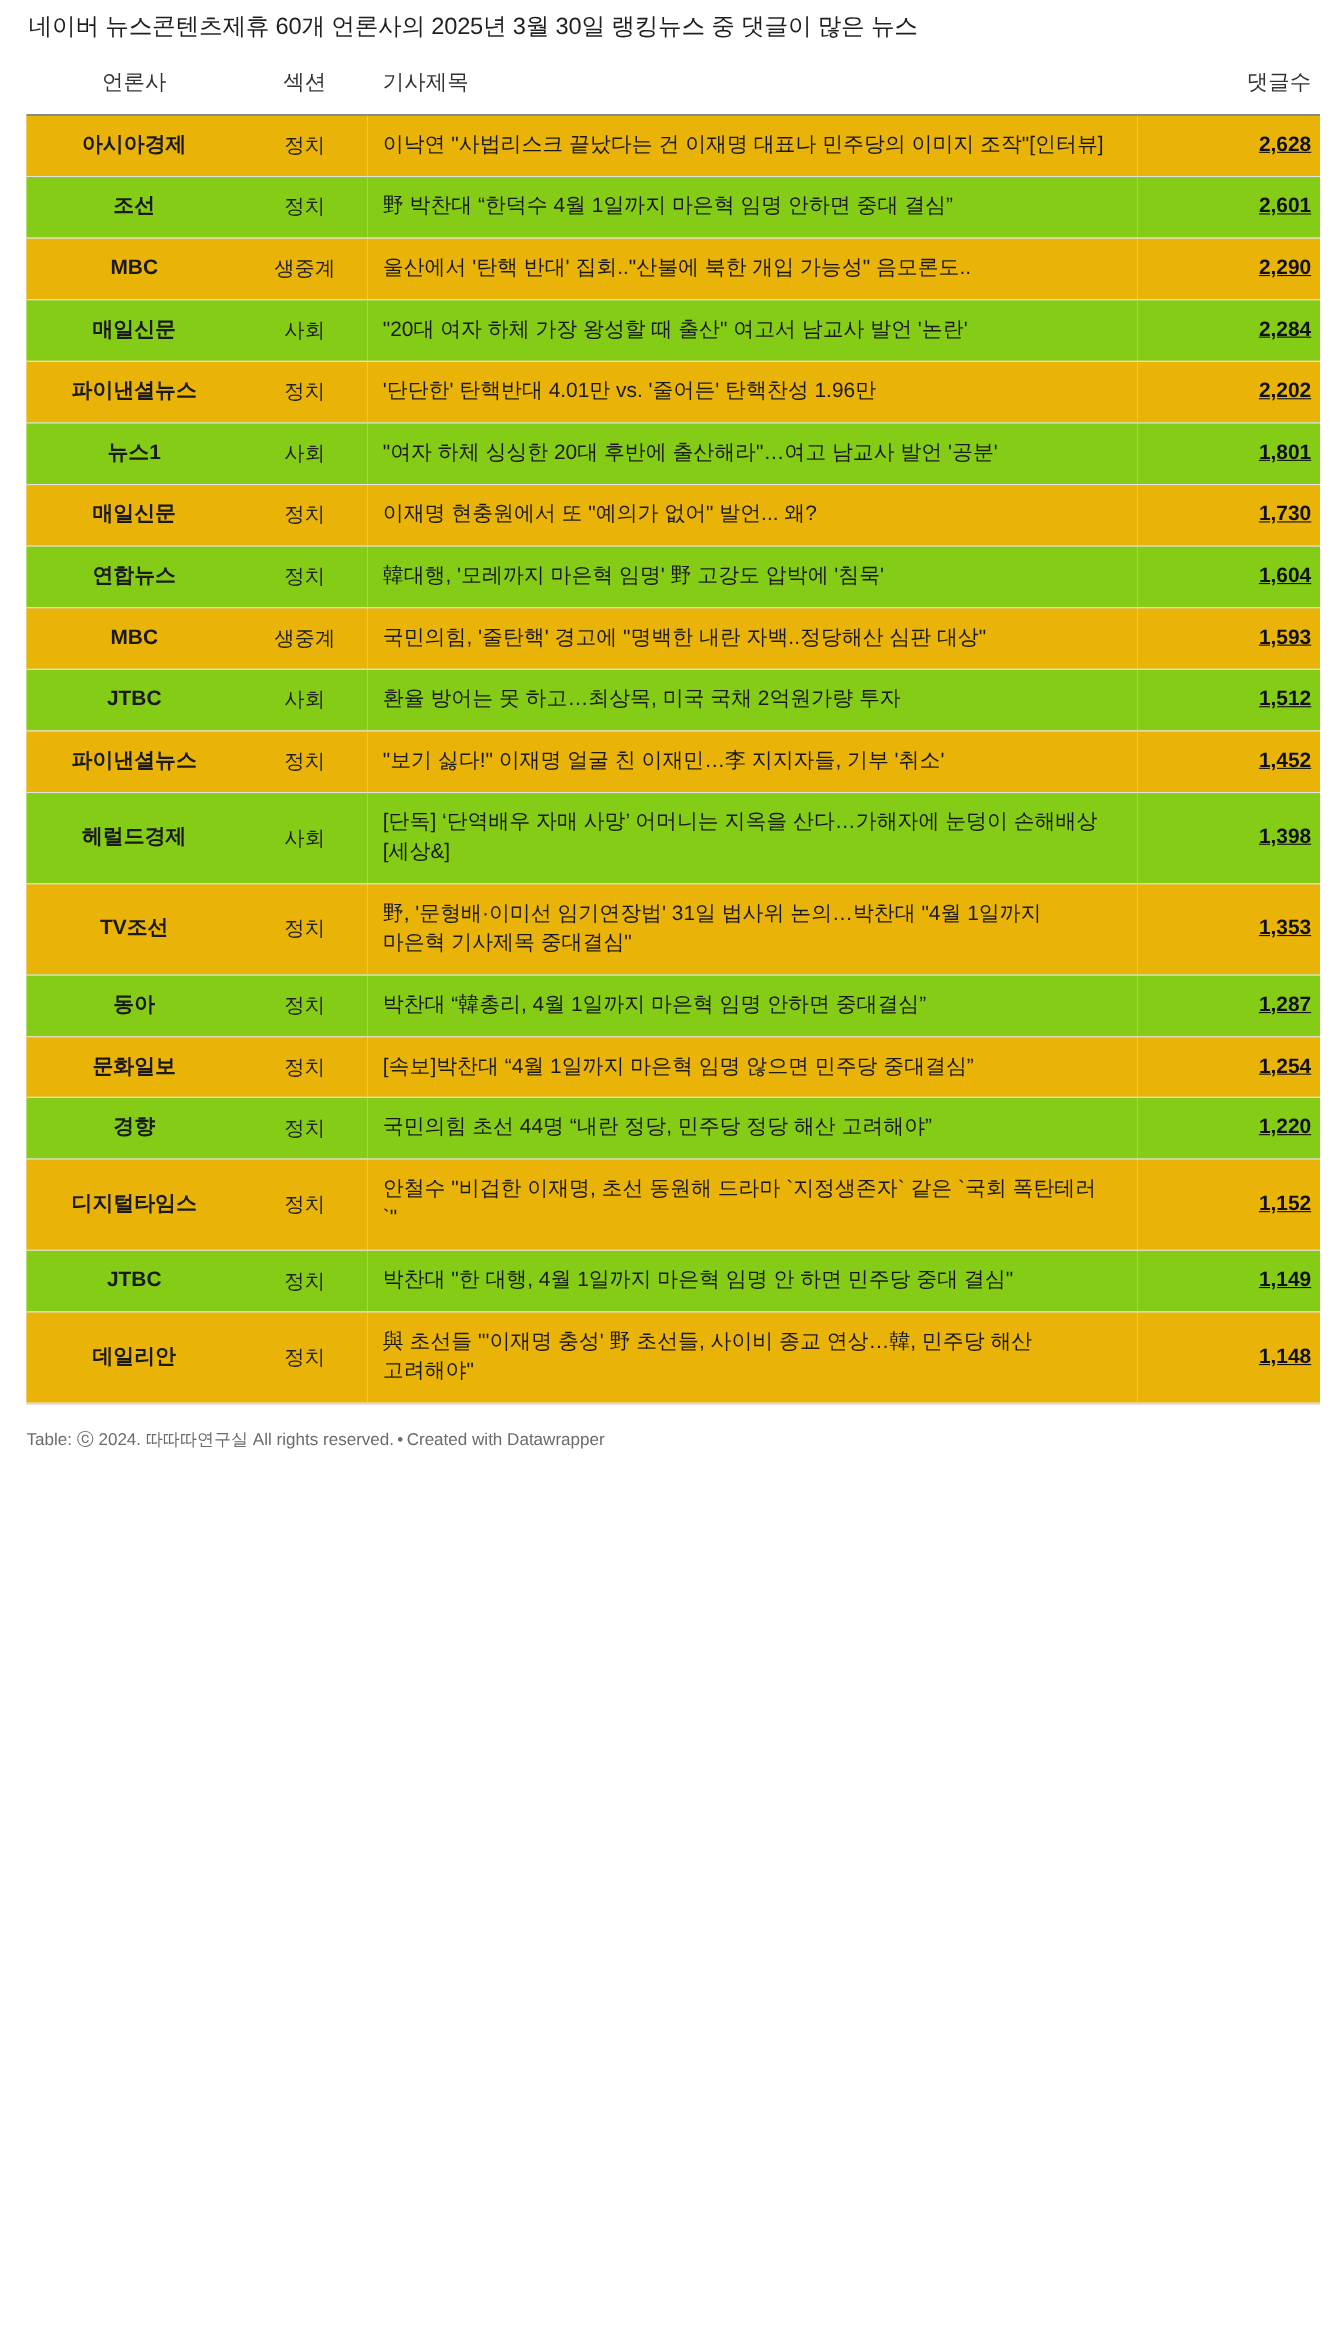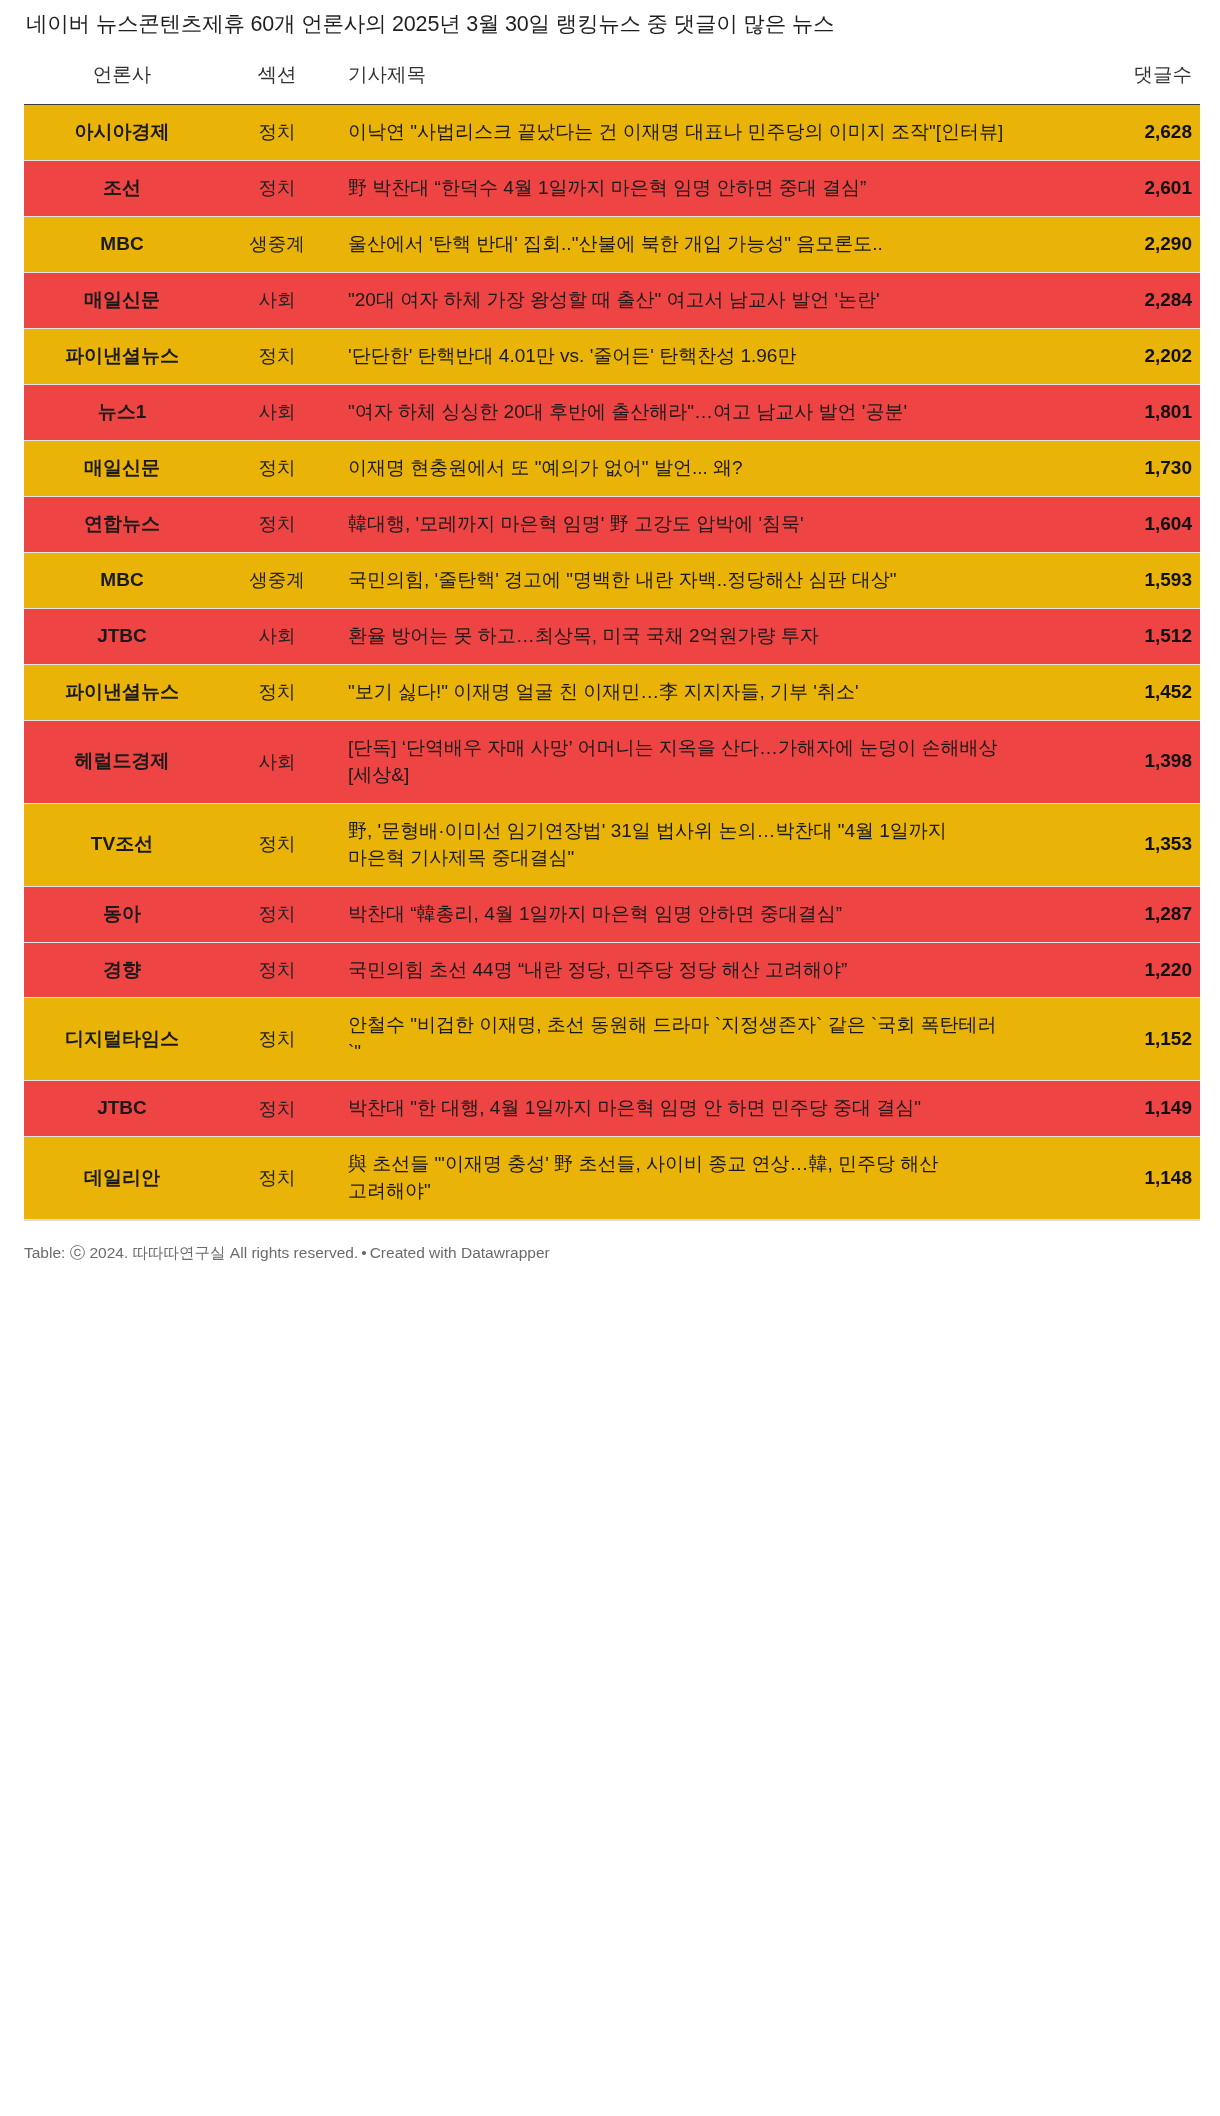--- a/index.html
+++ b/index.html
@@ -44,21 +44,21 @@
     padding: 0 0 16px 0;
     vertical-align: bottom;
     border-bottom: 1.6px solid #3b3b3b;
   }
   thead th.h-press { text-align: center; }
   thead th.h-sec   { text-align: center; }
   thead th.h-title { text-align: left; padding-left: 14px; }
   thead th.h-count { text-align: right; padding-right: 8px; }
 
   tbody tr { background: #eab308; }
-  tbody tr.alt { background: #ef4444; }
+  tbody tr.alt { background: #84cc16; }
 
   tbody td {
     padding: 14px 0;
     vertical-align: middle;
     border-bottom: 1px solid #e3e3e3;
     line-height: 1.42;
   }
   tbody tr:last-child td { border-bottom: 1px solid #e3e3e3; }
 
   td.press {
@@ -80,20 +80,21 @@
     color: #1a1a1a;
     word-break: keep-all;
   }
   td.count {
     text-align: right;
     padding-right: 8px;
     font-weight: 700;
     font-size: 19px;
     color: #111111;
     white-space: nowrap;
+    text-decoration: underline;
   }
 
   .footer {
     width: 1176px;
     margin: 0 auto;
     padding: 22px 0 18px 0;
     border-top: 1px solid #d9d9d9;
     font-size: 15.5px;
     color: #6b6b6b;
   }
@@ -199,20 +200,26 @@
           <td class="section">정치</td>
           <td class="headline">野, '문형배·이미선 임기연장법' 31일 법사위 논의…박찬대 "4월 1일까지 마은혁 기사제목 중대결심"</td>
           <td class="count">1,353</td>
         </tr>
         <tr class="alt">
           <td class="press">동아</td>
           <td class="section">정치</td>
           <td class="headline">박찬대 “韓총리, 4월 1일까지 마은혁 임명 안하면 중대결심”</td>
           <td class="count">1,287</td>
         </tr>
+        <tr>
+          <td class="press">문화일보</td>
+          <td class="section">정치</td>
+          <td class="headline">[속보]박찬대 “4월 1일까지 마은혁 임명 않으면 민주당 중대결심”</td>
+          <td class="count">1,254</td>
+        </tr>
         <tr class="alt">
           <td class="press">경향</td>
           <td class="section">정치</td>
           <td class="headline">국민의힘 초선 44명 “내란 정당, 민주당 정당 해산 고려해야”</td>
           <td class="count">1,220</td>
         </tr>
         <tr>
           <td class="press">디지털타임스</td>
           <td class="section">정치</td>
           <td class="headline">안철수 "비겁한 이재명, 초선 동원해 드라마 `지정생존자` 같은 `국회 폭탄테러`"</td>

